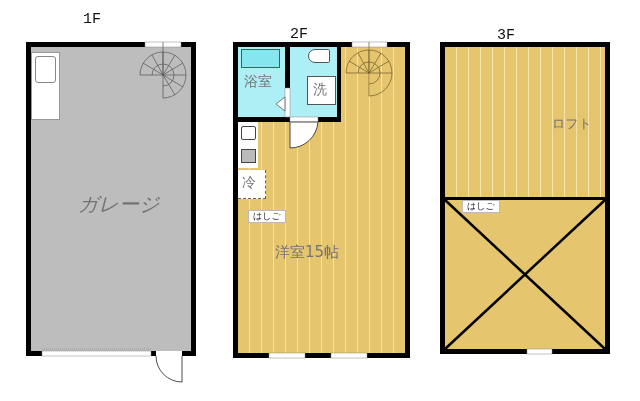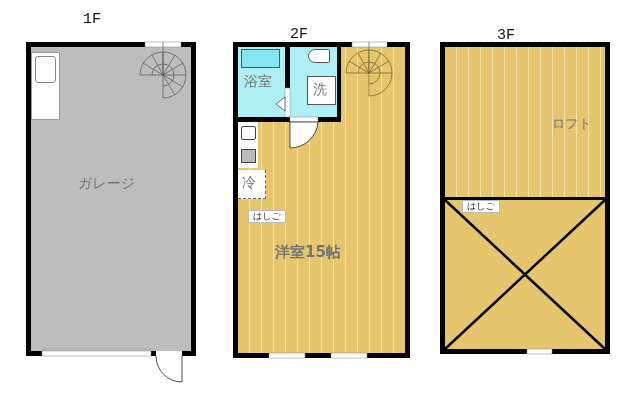--- a/index.html
+++ b/index.html
@@ -19,21 +19,21 @@
 
 <div class="floor-label" style="left:83px; top:11px;">1F</div>
 
 <div class="abs" style="left:26px; top:42px; width:170px; height:314px;">
 
   <div class="abs" style="left:5px; top:5px; width:160px; height:304px; background:#bdbdbd;"></div>
 
   <div class="abs" style="left:5px; top:10px; width:27px; height:66px; background:#fff; border:1px solid #999;"></div>
   <div class="abs" style="left:9px; top:14px; width:19px; height:25px; background:#fff; border:1px solid #888; border-radius:3px;"></div>
 
-  <div class="room-label" style="left:52px; top:133px; font-size:14px;">ガレージ</div>
+  <div class="room-label" style="left:52px; top:149px; font-size:20px;font-style:italic;">ガレージ</div>
 </div>
 
 <svg width="640" height="401">
 
   <rect x="26" y="42" width="170" height="5" fill="#000"></rect>
   <rect x="26" y="42" width="5" height="314" fill="#000"></rect>
   <rect x="191" y="42" width="5" height="314" fill="#000"></rect>
   <rect x="26" y="351" width="170" height="5" fill="#000"></rect>
 
   <rect x="145" y="42" width="36" height="5" fill="#fff" stroke="#888" stroke-width="0.5"></rect>
@@ -77,21 +77,21 @@
 
 <div class="abs" style="left:238px; top:122px; width:20px; height:46px; background:#fff;"></div>
 <div class="abs" style="left:241px; top:126px; width:13px; height:12px; background:#fff; border:1px solid #444; border-radius:2px;"></div>
 <div class="abs" style="left:241px; top:149px; width:13px; height:12px; background:#bbb; border:1px solid #444;"></div>
 
 <div class="abs" style="left:238px; top:170px; width:27px; height:28px; background:#fff; border-right:1px dashed #666; border-bottom:1px dashed #666;"></div>
 <div class="room-label" style="left:242px; top:174px; font-size:14px;">冷</div>
 
 <div class="tag" style="left:248px; top:210px;">はしご</div>
 
-<div class="room-label" style="left:275px; top:243px; font-size:15px;font-weight:bold;">洋室15帖</div>
+<div class="room-label" style="left:275px; top:243px; font-size:15px;">洋室15帖</div>
 
 <svg width="640" height="401">
 
   <rect x="233" y="42" width="177" height="5" fill="#000"></rect>
   <rect x="233" y="42" width="5" height="316" fill="#000"></rect>
   <rect x="405" y="42" width="5" height="316" fill="#000"></rect>
   <rect x="233" y="353" width="177" height="5" fill="#000"></rect>
 
   <rect x="352" y="42" width="35" height="5" fill="#fff" stroke="#888" stroke-width="0.5"></rect>
 

